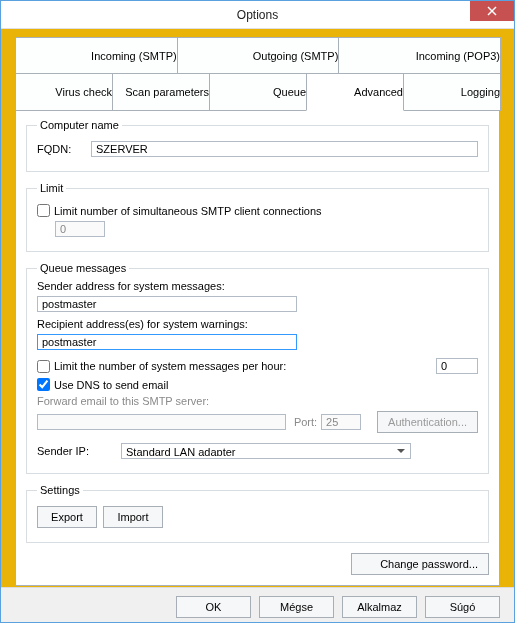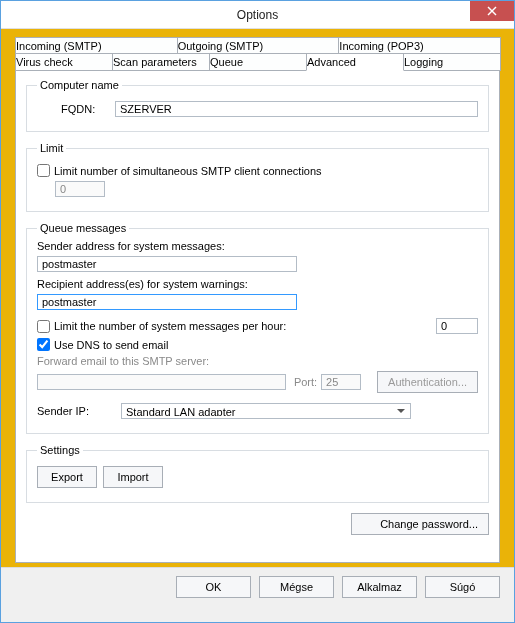--- a/index.html
+++ b/index.html
@@ -53,23 +53,23 @@
   }
   .tabs {
     position: relative;
   }
   .tab-row {
     display: flex;
   }
   .tab {
     border: 1px solid #aab0b8;
     background: #fdfefe;
-    padding: 2px 0;
-    font-size: 11px;
-    text-align: left;
+    padding: 12px 0;
+    font-size: 11px;
+    text-align: right;
     cursor: pointer;
     margin-right: -1px;
     flex: 1;
   }
   .tab-row.top .tab {
     flex: 1;
     border-bottom: none;
   }
   .tab-row.bottom {
     margin-top: -1px;
@@ -138,21 +138,21 @@
   }
   .btn:disabled {
     color: #9a9a9a;
     cursor: default;
   }
   .btn-small { min-width: 60px; }
   .bottom-bar {
     display: flex;
     justify-content: flex-end;
     gap: 8px;
-    padding: 8px 14px 24px 0;
+    padding: 8px 14px 4px 0;
     background: #f0f0f0;
     border-top: 1px solid #dcdcdc;
   }
   .bottom-bar .btn {
     min-width: 75px;
   }
   .select-wrap {
     position: relative;
     display: inline-block;
   }
@@ -211,21 +211,21 @@
         <div class="tab active">Advanced</div>
         <div class="tab">Logging</div>
       </div>
     </div>
 
     <div class="tab-panel">
 
       <fieldset class="group">
         <legend>Computer name</legend>
         <div class="row">
-          <label class="lbl" style="width:50px;margin-left:24px;">FQDN:</label>
+          <label class="lbl" style="width:50px;">FQDN:</label>
           <input type="text" class="fld" style="flex: 1 1 0%;" value="SZERVER">
         </div>
       </fieldset>
 
       <fieldset class="group">
         <legend>Limit</legend>
         <div class="row">
           <input type="checkbox" class="checkbox" style="">
           <span>Limit number of simultaneous SMTP client connections</span>
         </div>

